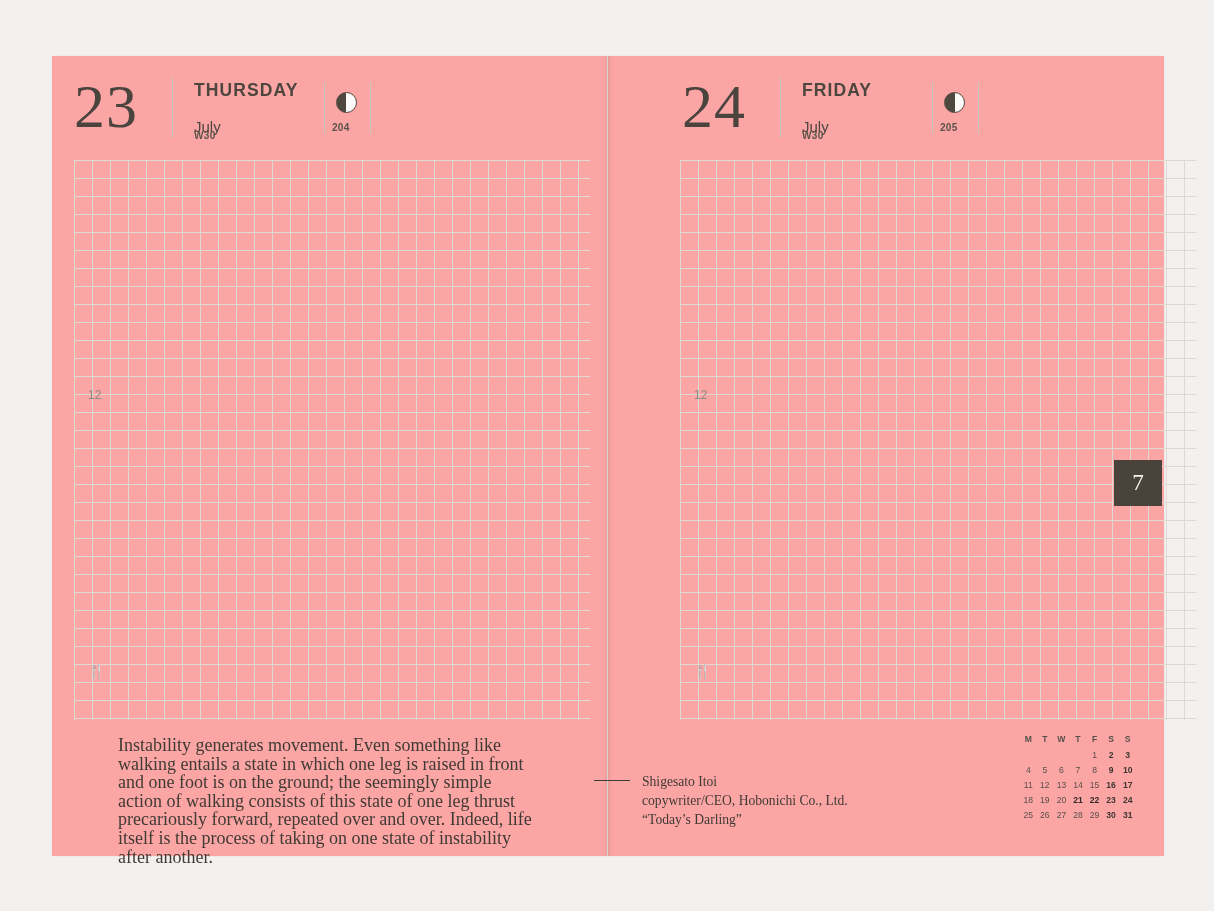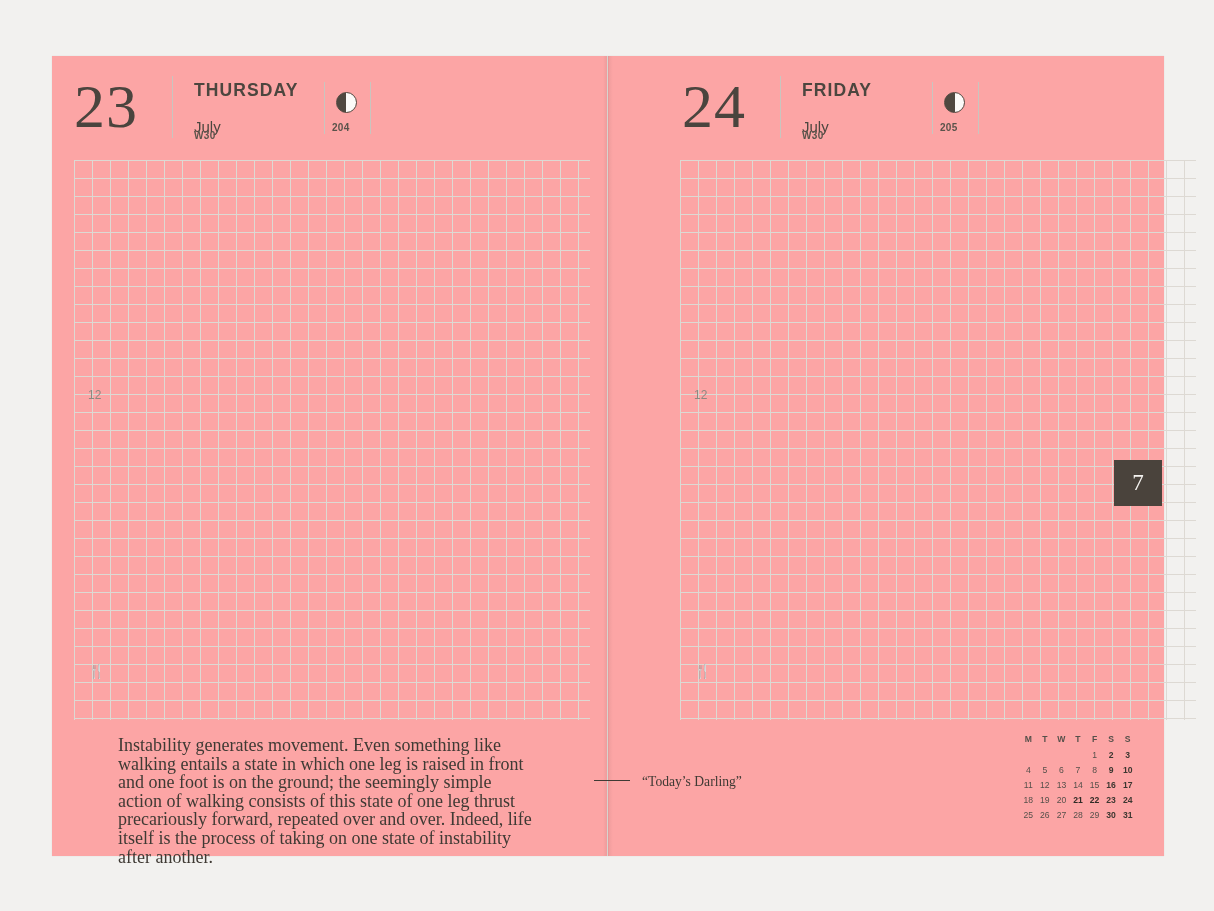--- a/index.html
+++ b/index.html
@@ -293,20 +293,22 @@
       <div class="hour-label">12</div>
       <div class="meal-icon">🍴</div>
     </div>
   </div>
 
   <div class="gutter"></div>
   <div class="gutter-line"></div>
 
   <div class="attrib">
     <span class="dash"></span>
+    <div>Shigesato Itoi</div>
+    <div>copywriter/CEO, Hobonichi Co., Ltd.</div>
     <div>“Today’s Darling”</div>
   </div>
 
   <div class="minical">
     <table>
       <thead>
         <tr>
           <th>M</th>
           <th>T</th>
           <th>W</th>

